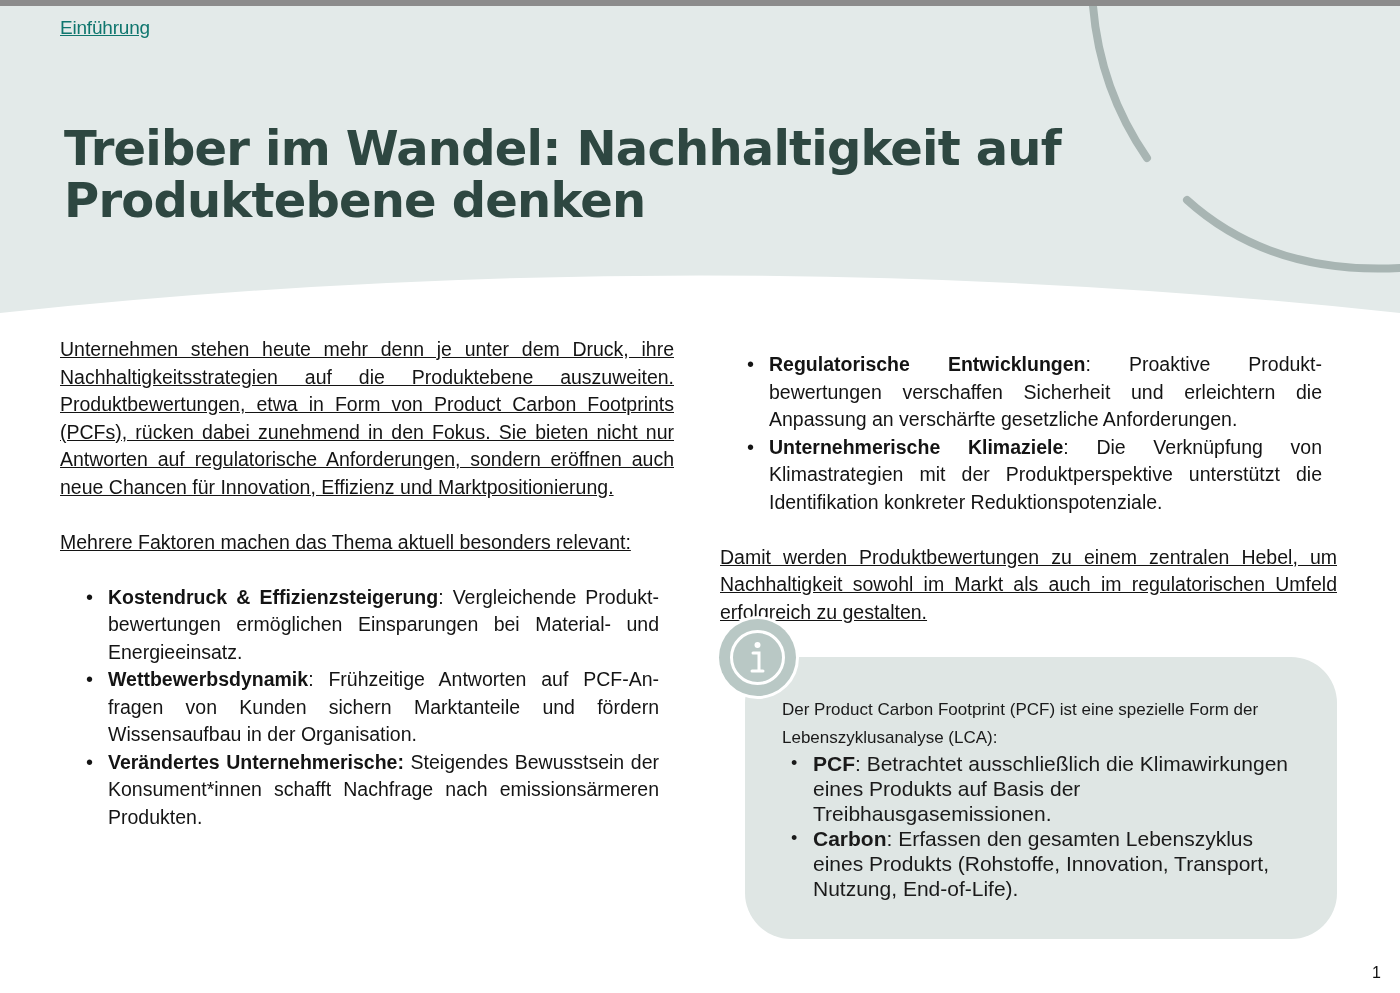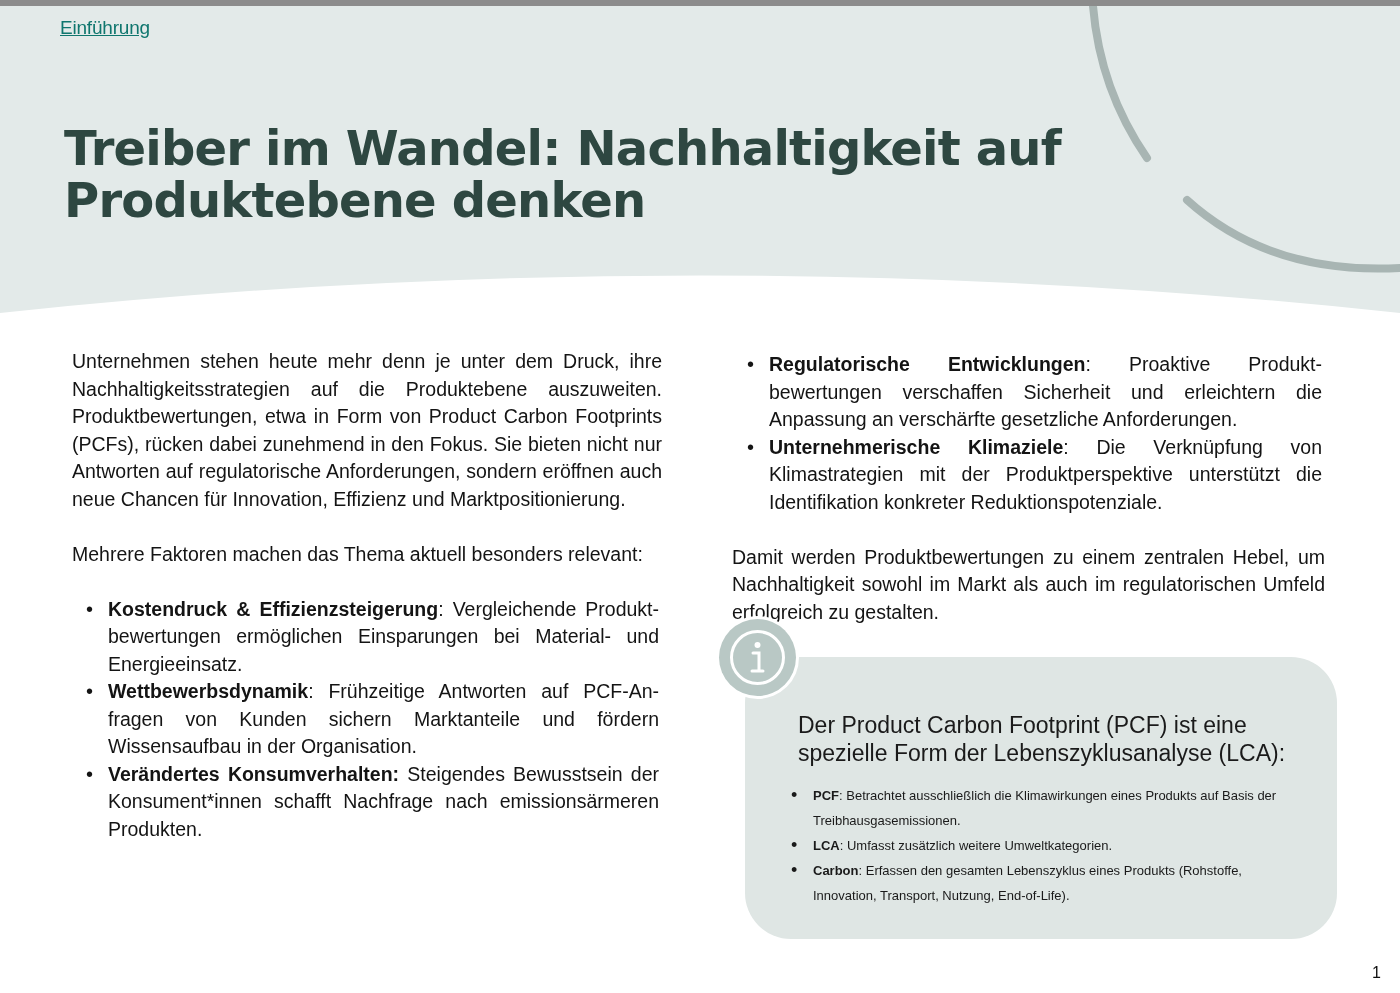--- a/index.html
+++ b/index.html
@@ -16,21 +16,21 @@
     }
     .page-title {
       position: absolute; left: 56px; top: 114px; margin: 8px;
       font-family: "DejaVu Sans", sans-serif; font-weight: bold;
       font-size: 48px; line-height: 52px; color: #2e4741; letter-spacing: -0.8px;
       width: 1020px;
     }
     .col { position: absolute; top: 336px; font-size: 19.5px; line-height: 27.5px; color: #141414; }
     .col-left { left: 60px; width: 614px; }
     .col-right { left: 720px; width: 617px; }
-    .col p { margin: 12px; text-align: justify; }
+    .col p { margin: 0; text-align: justify; text-decoration: underline; }
     .col p + p, .col p + ul, .col ul + p { margin-top: 27.5px; }
     .col ul { margin: 15px; padding-left: 33px; list-style: none; }
     .col ul li { position: relative; text-align: justify; }
     .col ul li::before {
       content: "\2022"; position: absolute; left: -22px; top: 0; font-size: 20px;
     }
     .col-right ul { padding-left: 34px; }
     .col-right ul li::before { left: -22px; }
     strong { font-weight: bold; }
 
@@ -39,22 +39,22 @@
       background: #dfe6e4; border-radius: 46px;
     }
     .info-icon {
       position: absolute; left: 719px; top: 619px; width: 77px; height: 77px;
       border-radius: 50%; background: #b9c8c5; box-shadow: 0 0 0 3px #ffffff;
     }
     .info-icon svg { display: block; }
     .info-content {
       position: absolute; left: 782px; top: 696px; width: 520px; color: #1a1a1a;
     }
-    .info-lead { margin: 16px; font-size: 23px; line-height: 27.5px; }
-    .info-list { margin: 0; padding-left: 31px; list-style: none; font-size: 13px; line-height: 25px; }
+    .info-lead { margin: 0; font-size: 17px; line-height: 27.5px; }
+    .info-list { margin: 0; padding-left: 31px; list-style: none; font-size: 21px; line-height: 25px; }
     .info-list li { position: relative; }
     .info-list li::before { content: "\2022"; position: absolute; left: -22px; top: 0; font-size: 18px; }
     .page-number { position: absolute; left: 1372px; top: 964px; font-size: 16px; color: #111; }
   </style>
 </head>
 <body>
 
 <div class="topbar"></div>
 
 <div class="header-bg">
@@ -67,21 +67,21 @@
 
 <div class="section-label">Einführung</div>
 <h1 class="page-title">Treiber im Wandel: Nachhaltigkeit auf Produktebene denken</h1>
 
 <div class="col col-left">
   <p>Unternehmen stehen heute mehr denn je unter dem Druck, ihre Nachhaltigkeitsstrategien auf die Produktebene auszuweiten. Produktbewertungen, etwa in Form von Product Carbon Footprints (PCFs), rücken dabei zunehmend in den Fokus. Sie bieten nicht nur Antworten auf regulatorische Anforderungen, sondern eröffnen auch neue Chancen für Innovation, Effizienz und Marktpositionierung.</p>
   <p>Mehrere Faktoren machen das Thema aktuell besonders relevant:</p>
   <ul>
     <li><strong>Kostendruck &amp; Effizienzsteigerung</strong><span>: </span><span>Vergleichende Produkt­bewertungen ermöglichen Einsparungen bei Material- und Energieeinsatz.</span></li>
     <li><strong>Wettbewerbsdynamik</strong><span>: </span><span>Frühzeitige Antworten auf PCF-An­fragen von Kunden sichern Marktanteile und fördern Wissensaufbau in der Organisation.</span></li>
-    <li><strong>Verändertes Konsumverhalten:</strong><span> </span><span>Steigendes Bewusstsein der Konsument*innen schafft Nachfrage nach emissionsärmeren Produkten.</span></li>
+    <li><strong>Verändertes Unternehmerische:</strong><span> </span><span>Steigendes Bewusstsein der Konsument*innen schafft Nachfrage nach emissionsärmeren Produkten.</span></li>
   </ul>
 </div>
 
 <div class="col col-right">
   <ul>
     <li><strong>Regulatorische Entwicklungen</strong><span>: </span><span>Proaktive Produkt­bewertungen verschaffen Sicherheit und erleichtern die Anpassung an verschärfte gesetzliche Anforderungen.</span></li>
     <li><strong>Unternehmerische Klimaziele</strong><span>: </span><span>Die Verknüpfung von Klimastrategien mit der Produktperspektive unterstützt die Identifikation konkreter Reduktionspotenziale.</span></li>
   </ul>
   <p>Damit werden Produktbewertungen zu einem zentralen Hebel, um Nachhaltigkeit sowohl im Markt als auch im regulatorischen Umfeld erfolgreich zu gestalten.</p>
 </div>
@@ -91,18 +91,17 @@
   <svg width="77" height="77" viewBox="0 0 77 77" xmlns="http://www.w3.org/2000/svg">
     <circle cx="38.5" cy="38.5" r="26" fill="none" stroke="#ffffff" stroke-width="3"></circle>
     <circle cx="38.5" cy="26" r="3" fill="#ffffff"></circle>
     <path d="M34 34 H40 V52 M33 52 H44" fill="none" stroke="#ffffff" stroke-width="3" stroke-linecap="round"></path>
   </svg>
 </div>
 <div class="info-content">
   <p class="info-lead">Der Product Carbon Footprint (PCF) ist eine spezielle Form der Lebenszyklusanalyse (LCA):</p>
   <ul class="info-list">
     <li><strong>PCF</strong><span>: </span><span>Betrachtet ausschließlich die Klimawirkungen eines Produkts auf Basis der Treibhausgasemissionen.</span></li>
-    <li><strong>LCA</strong><span>: </span><span>Umfasst zusätzlich weitere Umweltkategorien.</span></li>
     <li><strong>Carbon</strong><span>: </span><span>Erfassen den gesamten Lebenszyklus eines Produkts (Rohstoffe, Innovation, Transport, Nutzung, End-of-Life).</span></li>
   </ul>
 </div>
 
 <div class="page-number">1</div>
 
 </body></html>

